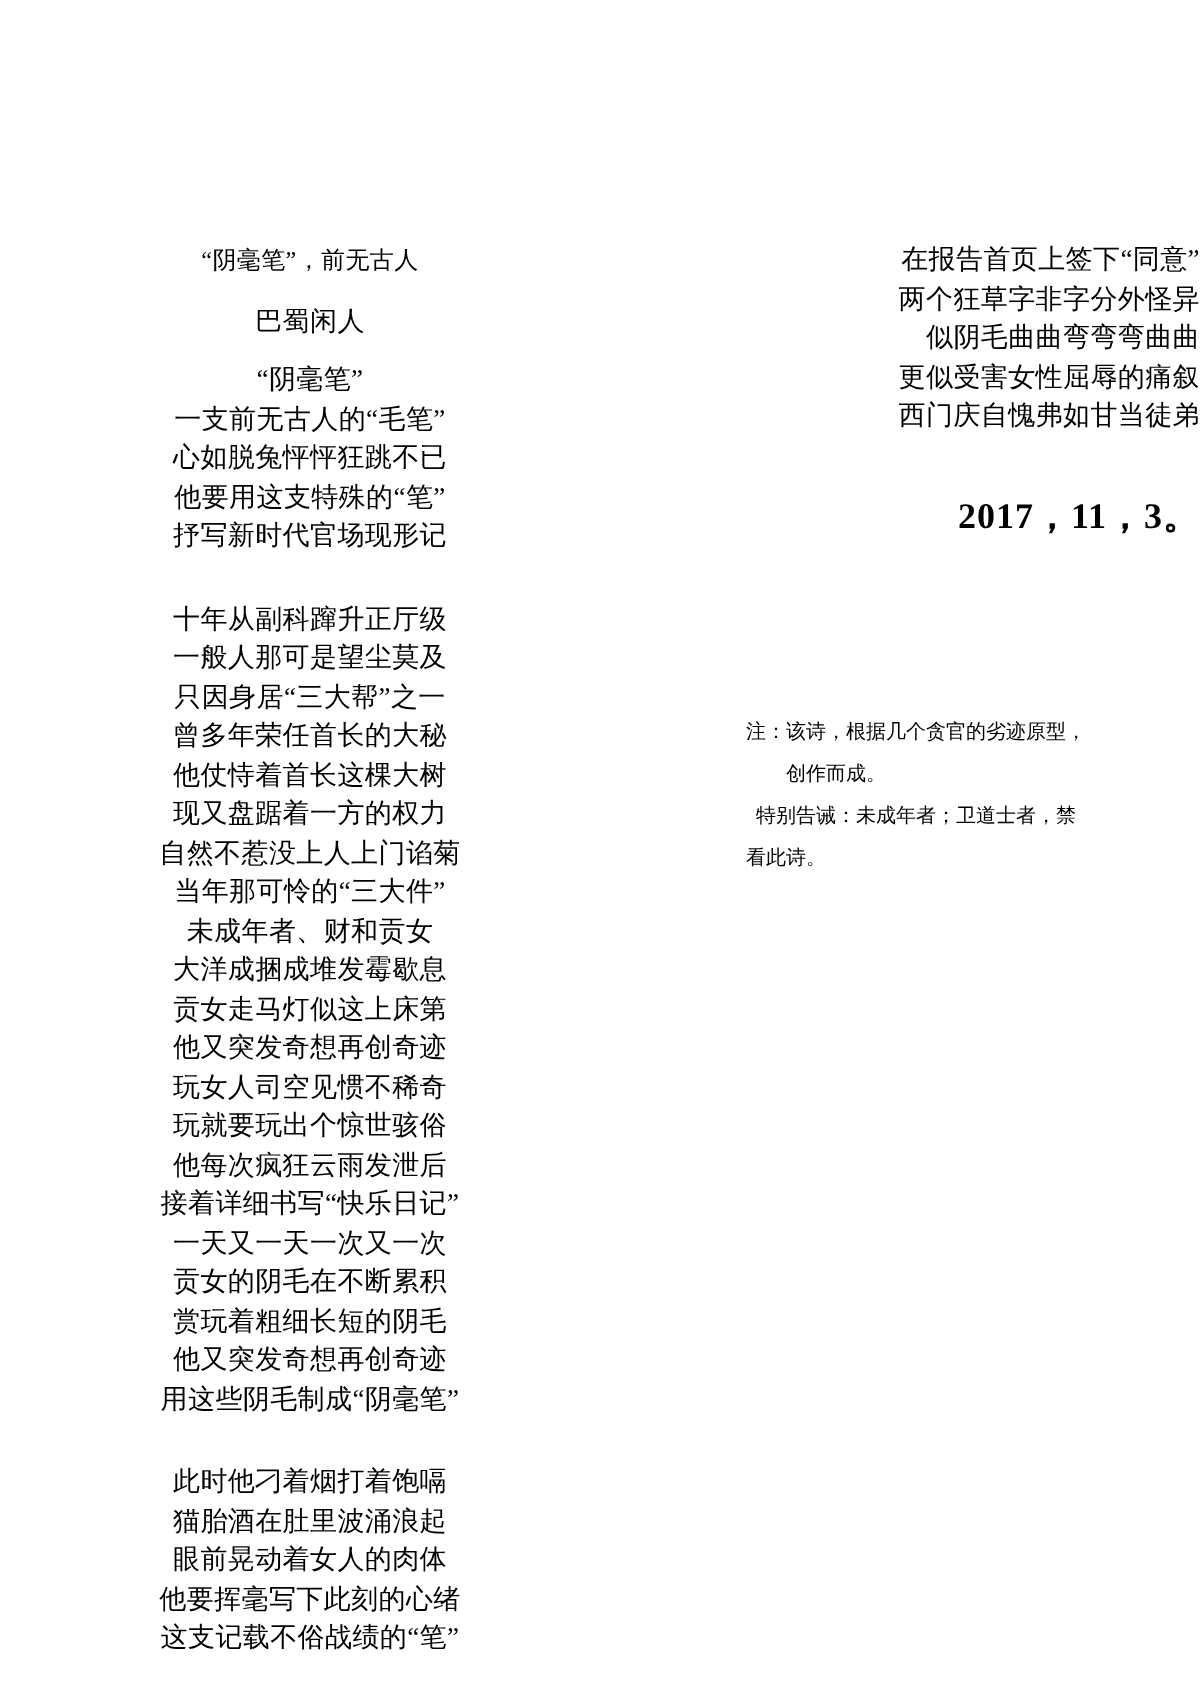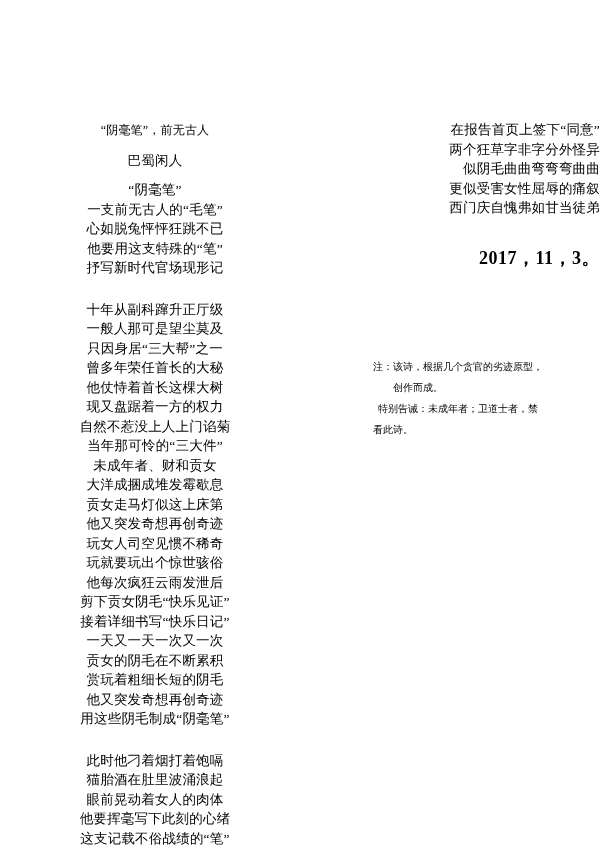--- a/index.html
+++ b/index.html
@@ -107,21 +107,20 @@
       <div class="line">现又盘踞着一方的权力</div>
       <div class="line">自然不惹没上人上门谄菊</div>
       <div class="line">当年那可怜的“三大件”</div>
       <div class="line">未成年者、财和贡女</div>
       <div class="line">大洋成捆成堆发霉歇息</div>
       <div class="line">贡女走马灯似这上床第</div>
       <div class="line">他又突发奇想再创奇迹</div>
       <div class="line">玩女人司空见惯不稀奇</div>
       <div class="line">玩就要玩出个惊世骇俗</div>
       <div class="line">他每次疯狂云雨发泄后</div>
-      <div class="line">剪下贡女阴毛“快乐见证”</div>
       <div class="line">接着详细书写“快乐日记”</div>
       <div class="line">一天又一天一次又一次</div>
       <div class="line">贡女的阴毛在不断累积</div>
       <div class="line">赏玩着粗细长短的阴毛</div>
       <div class="line">他又突发奇想再创奇迹</div>
       <div class="line">用这些阴毛制成“阴毫笔”</div>
 
       <div class="gap-lg"></div>
 
       <div class="line">此时他刁着烟打着饱嗝</div>

